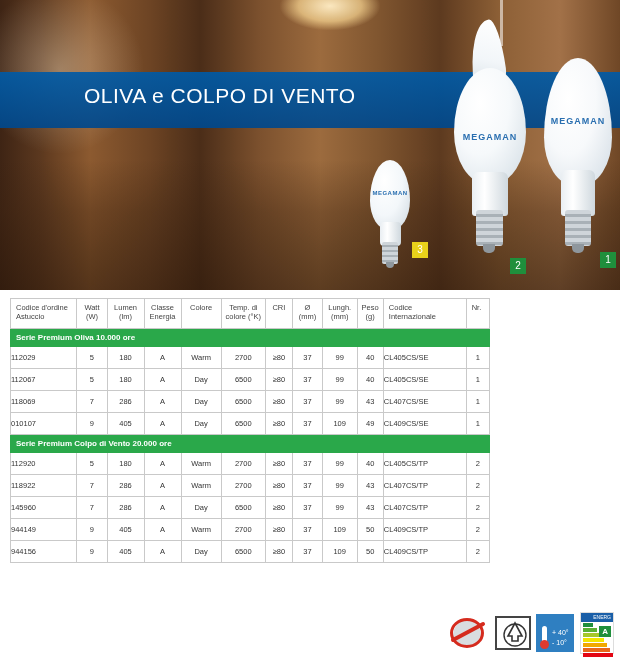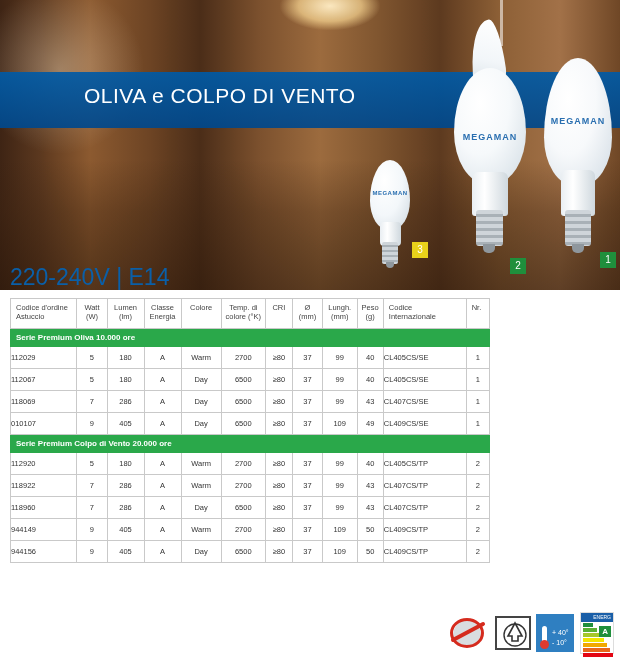--- a/index.html
+++ b/index.html
@@ -344,21 +344,20 @@
     <div class="brand">MEGAMAN</div>
     <div class="neck"></div>
     <div class="base"></div>
     <div class="tip"></div>
   </div>
 
   <div class="tagnum tag1">1</div>
   <div class="tagnum tag2">2</div>
   <div class="tagnum tag3">3</div>
 
-  <div class="volt">220-240V  |  E14</div>
 
   <div class="table-wrap">
     <table class="spec">
       <colgroup>
         <col class="c0">
           <col class="c1">
           <col class="c2">
           <col class="c3">
           <col class="c4">
           <col class="c5">
@@ -470,21 +469,21 @@
             <td class="ctr">Warm</td>
             <td class="ctr">2700</td>
             <td class="ctr">≥80</td>
             <td class="ctr">37</td>
             <td class="ctr">99</td>
             <td class="ctr">43</td>
             <td class="intl">CL407CS/TP</td>
             <td class="ctr">2</td>
           </tr>
           <tr>
-            <td class="code">118960</td>
+            <td class="code">145960</td>
             <td class="ctr">7</td>
             <td class="ctr">286</td>
             <td class="ctr">A</td>
             <td class="ctr">Day</td>
             <td class="ctr">6500</td>
             <td class="ctr">≥80</td>
             <td class="ctr">37</td>
             <td class="ctr">99</td>
             <td class="ctr">43</td>
             <td class="intl">CL407CS/TP</td>

